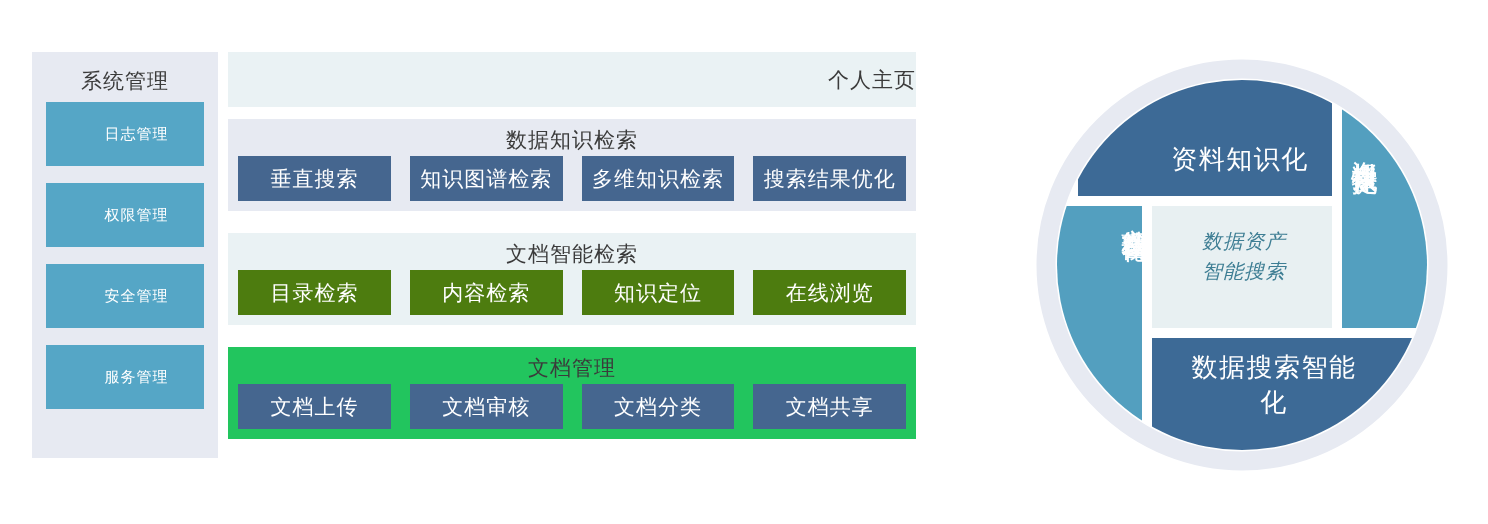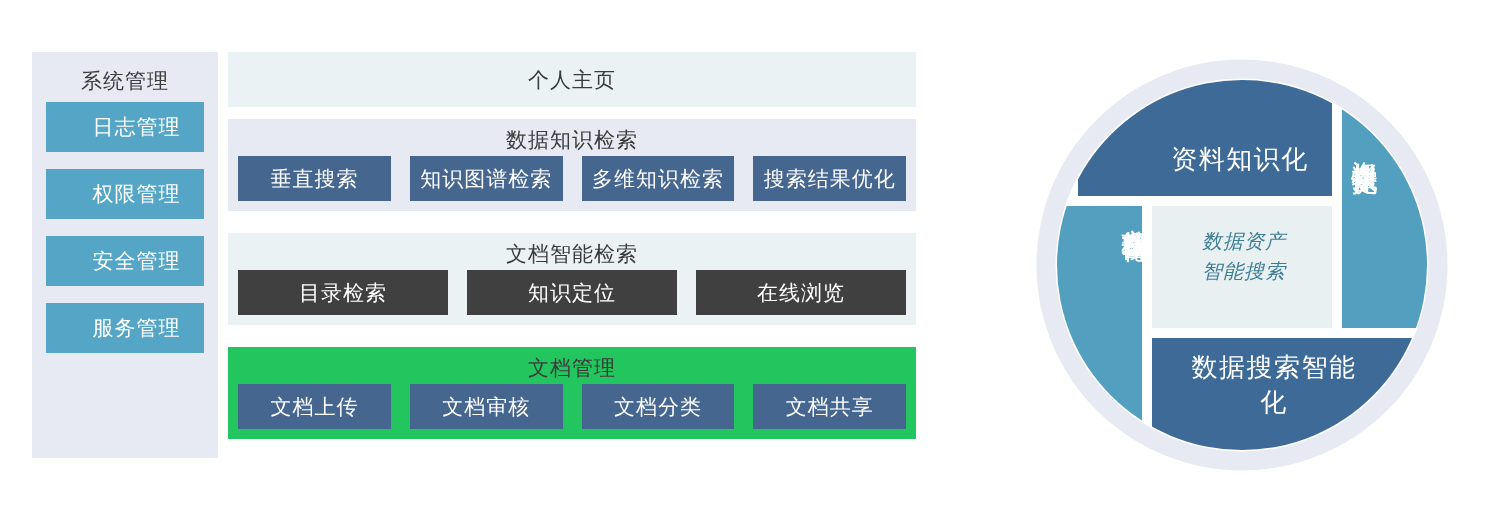--- a/index.html
+++ b/index.html
@@ -28,25 +28,25 @@
   }
   #sysmgmt-title {
     text-align: center;
     font-size: 21px;
     color: #3b3b3b;
     line-height: 38px;
     height: 40px;
     letter-spacing: 1px;
   }
   .sys-item {
-    height: 50px;
+    height: 64px;
     margin-bottom: 17px;
     background: #55a6c6;
     color: #ffffff;
-    font-size: 21px;
+    font-size: 15px;
     display: flex;
     align-items: center;
     justify-content: center;
     letter-spacing: 1px;
     padding-left: 23px;
   }
   .sys-item:last-child { margin-bottom: 0; }
 
   
   .section {
@@ -78,42 +78,42 @@
     white-space: nowrap;
   }
 
   
   #sec-home {
     top: 52px;
     height: 55px;
     background: #eaf2f4;
     display: flex;
     align-items: center;
-    justify-content: center;
+    justify-content: flex-end;
   }
 
   
   #sec-data {
     top: 119px;
     height: 92px;
     background: #e7eaf2;
     padding-top: 5px;
   }
   #sec-data .section-title { line-height: 32px; height: 32px; }
   #sec-data .chip { background: #45668f; }
 
   
   #sec-docsearch {
     top: 233px;
     height: 92px;
     background: #eaf2f4;
     padding-top: 5px;
   }
   #sec-docsearch .section-title { line-height: 32px; height: 32px; }
-  #sec-docsearch .chip { background: #404040; }
+  #sec-docsearch .chip { background: #4d7c0f; }
 
   
   #sec-docmgmt {
     top: 347px;
     height: 92px;
     background: #22c55e;
     padding-top: 5px;
   }
   #sec-docmgmt .section-title { line-height: 32px; height: 32px; }
   #sec-docmgmt .chip { background: #45668f; }
@@ -192,20 +192,21 @@
     <div class="chip">知识图谱检索</div>
     <div class="chip">多维知识检索</div>
     <div class="chip">搜索结果优化</div>
   </div>
 </div>
 
 <div class="section" id="sec-docsearch">
   <div class="section-title">文档智能检索</div>
   <div class="chip-row">
     <div class="chip">目录检索</div>
+    <div class="chip">内容检索</div>
     <div class="chip">知识定位</div>
     <div class="chip">在线浏览</div>
   </div>
 </div>
 
 <div class="section" id="sec-docmgmt">
   <div class="section-title">文档管理</div>
   <div class="chip-row">
     <div class="chip">文档上传</div>
     <div class="chip">文档审核</div>

